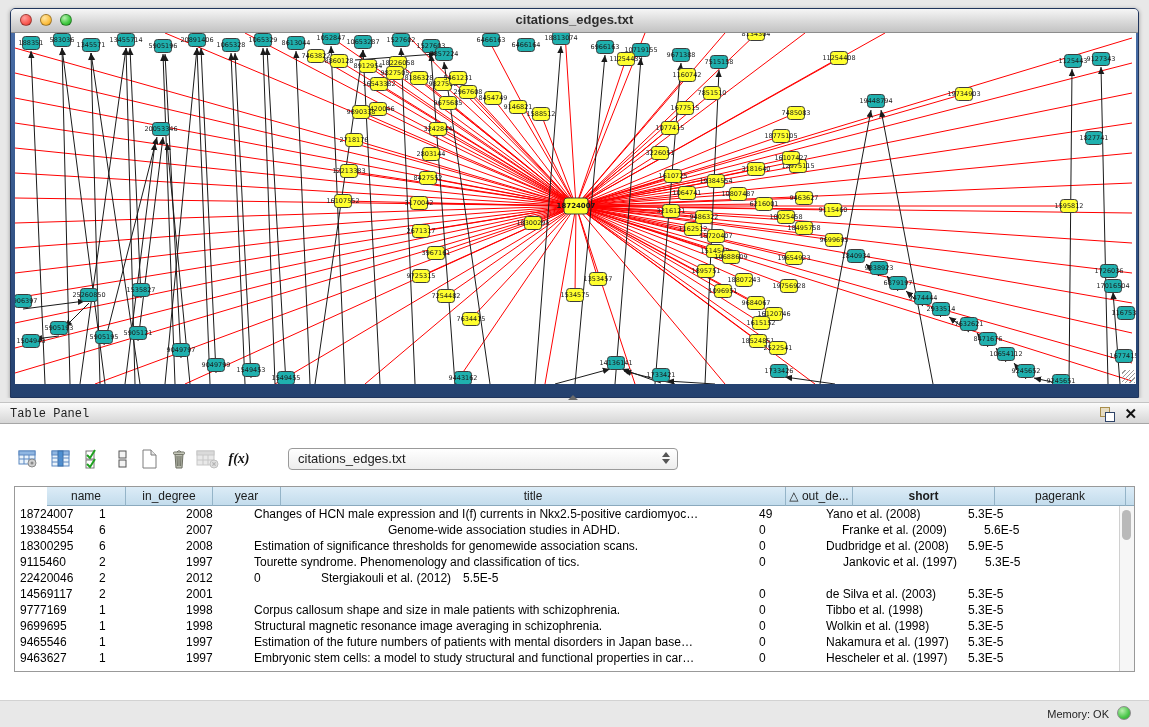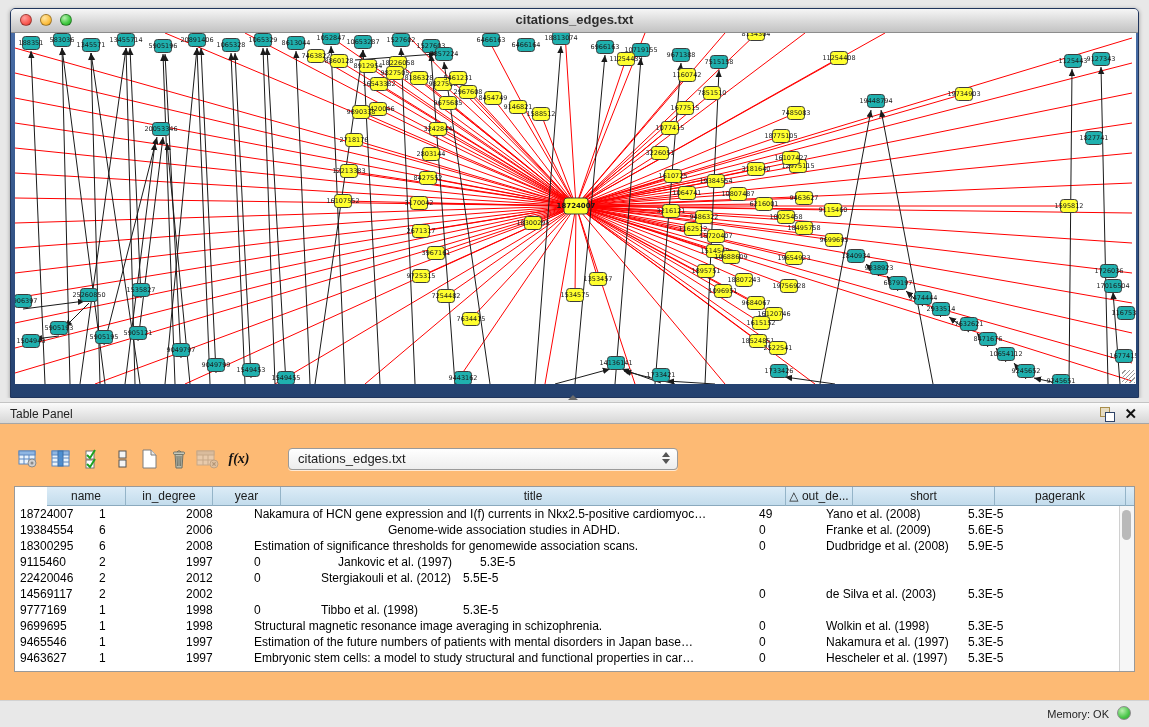--- a/index.html
+++ b/index.html
@@ -25,28 +25,28 @@
     background:repeating-linear-gradient(135deg,transparent,transparent 2px,#9a9a9a 2px,#9a9a9a 3px);}
 
   
   .splitter{position:absolute;left:0;top:398px;width:1149px;height:4px;background:#e8e8e8;}
   .split-handle{position:absolute;left:568px;top:-3px;width:0;height:0;
     border-left:5px solid transparent;border-right:5px solid transparent;border-bottom:5px solid #6b6b6b;}
 
   
   .panel-header{position:absolute;left:0;top:402px;width:1149px;height:22px;box-sizing:border-box;
     background:linear-gradient(#fbfbfb,#d6d6d6);border-top:1px solid #c4c4c4;border-bottom:1px solid #a6a6a6;}
-  .panel-header .ptitle{position:absolute;left:10px;top:4px;font-size:12px;color:#222;}
+  .panel-header .ptitle{position:absolute;left:10px;top:4px;font-size:12px;color:#222;font-family:Liberation Mono, monospace;}
   .ph-icons{position:absolute;right:12px;top:3px;display:flex;gap:10px;align-items:center;}
   .float-ic{position:relative;width:15px;height:15px;}
   .float-ic .sq1{position:absolute;left:1px;top:1px;width:8px;height:8px;border:1.4px solid #a98e4b;background:#e6dcc2;}
   .float-ic .sq2{position:absolute;left:6px;top:6px;width:8px;height:8px;border:1.4px solid #2f4468;background:#fff;}
   .close-ic{font-size:15px;font-weight:bold;color:#111;line-height:15px;}
 
-  .panel-body{position:absolute;left:0;top:424px;width:1149px;height:276px;background:#fdba74;}
+  .panel-body{position:absolute;left:0;top:424px;width:1149px;height:276px;background:#ffffff;}
 
   
   .toolbar{position:absolute;left:0;top:22px;width:1149px;height:30px;}
   .tbtn{position:absolute;width:26px;height:26px;display:flex;align-items:center;justify-content:center;}
   .fx{font-family:"Liberation Serif",serif;font-style:italic;font-weight:bold;font-size:14px;color:#111;}
   .dropdown{position:absolute;left:288px;top:2px;width:390px;height:22px;box-sizing:border-box;
     background:linear-gradient(#ffffff,#ededed);border:1px solid #9a9a9a;border-radius:4px;
     font-size:13px;color:#1c1c1c;line-height:20px;padding-left:9px;box-shadow:0 1px 0 rgba(255,255,255,.7);}
   .dd-arrows{position:absolute;right:7px;top:3px;display:flex;flex-direction:column;gap:2px;}
   .dd-arrows i{display:block;width:0;height:0;border-left:4px solid transparent;border-right:4px solid transparent;}
@@ -899,82 +899,84 @@
       </div>
     </div>
 
     <div class="tableBox">
       <div class="thead">
           <div class="th" style="width: 79px;">name</div>
           <div class="th" style="width: 87px;">in_degree</div>
           <div class="th" style="width: 68px;">year</div>
           <div class="th" style="width: 505px;">title</div>
           <div class="th" style="width: 67px;">△ out_de...</div>
-          <div class="th" style="width: 142px;">short</div>
+          <div class="th" style="width: 142px; font-weight: bold;">short</div>
           <div class="th" style="width: 131px;">pagerank</div>
           <div class="th fill"></div>
         </div>
       <div class="tbodywrap">
         <div class="tbody">
             <div class="tr">
               <div class="td" style="width: 79px;">18724007</div>
               <div class="td" style="width: 87px;">1</div>
               <div class="td" style="width: 68px;">2008</div>
-              <div class="td" style="width: 505px;">Nakamura of HCN gene expression and I(f) currents in Nkx2.5-positive cardiomyoc…</div>
+              <div class="td" style="width: 505px;">Changes of HCN male expression and I(f) currents in Nkx2.5-positive cardiomyoc…</div>
               <div class="td" style="width: 67px;">49</div>
               <div class="td" style="width: 142px;">Yano et al. (2008)</div>
               <div class="td" style="width: 131px;">5.3E-5</div>
             </div>
             <div class="tr">
               <div class="td" style="width: 79px;">19384554</div>
               <div class="td" style="width: 87px;">6</div>
-              <div class="td" style="width: 68px;">2006</div>
+              <div class="td" style="width: 68px;">2007</div>
               <div class="td" style="width: 505px; text-align: center;">Genome-wide association studies in ADHD.</div>
               <div class="td" style="width: 67px;">0</div>
-              <div class="td" style="width: 142px;">Franke et al. (2009)</div>
+              <div class="td" style="width: 142px; margin-left: 16px;">Franke et al. (2009)</div>
               <div class="td" style="width: 131px;">5.6E-5</div>
             </div>
             <div class="tr">
               <div class="td" style="width: 79px;">18300295</div>
               <div class="td" style="width: 87px;">6</div>
               <div class="td" style="width: 68px;">2008</div>
               <div class="td" style="width: 505px;">Estimation of significance thresholds for genomewide association scans.</div>
               <div class="td" style="width: 67px;">0</div>
               <div class="td" style="width: 142px;">Dudbridge et al. (2008)</div>
               <div class="td" style="width: 131px;">5.9E-5</div>
             </div>
             <div class="tr">
               <div class="td" style="width: 79px;">9115460</div>
               <div class="td" style="width: 87px;">2</div>
               <div class="td" style="width: 68px;">1997</div>
+              <div class="td" style="width: 505px;">Tourette syndrome. Phenomenology and classification of tics.</div>
               <div class="td" style="width: 67px;">0</div>
               <div class="td" style="width: 142px; margin-left: 17px;">Jankovic et al. (1997)</div>
               <div class="td" style="width: 131px;">5.3E-5</div>
             </div>
             <div class="tr">
               <div class="td" style="width: 79px;">22420046</div>
               <div class="td" style="width: 87px;">2</div>
               <div class="td" style="width: 68px;">2012</div>
               <div class="td" style="width: 67px;">0</div>
               <div class="td" style="width: 142px;">Stergiakouli et al. (2012)</div>
               <div class="td" style="width: 131px;">5.5E-5</div>
             </div>
             <div class="tr">
               <div class="td" style="width: 79px;">14569117</div>
               <div class="td" style="width: 87px;">2</div>
-              <div class="td" style="width: 68px;">2002</div>
+              <div class="td" style="width: 68px;">2001</div>
               <div class="td" style="width: 505px; margin-top: 20px;">Disruption of a novel member of a sodium/hydrogen exchanger family and DOCK…</div>
               <div class="td" style="width: 67px;">0</div>
               <div class="td" style="width: 142px;">de Silva et al. (2003)</div>
               <div class="td" style="width: 131px;">5.3E-5</div>
             </div>
             <div class="tr">
               <div class="td" style="width: 79px;">9777169</div>
               <div class="td" style="width: 87px;">1</div>
               <div class="td" style="width: 68px;">1998</div>
+              <div class="td" style="width: 505px;">Corpus callosum shape and size in male patients with schizophrenia.</div>
               <div class="td" style="width: 67px;">0</div>
               <div class="td" style="width: 142px;">Tibbo et al. (1998)</div>
               <div class="td" style="width: 131px;">5.3E-5</div>
             </div>
             <div class="tr">
               <div class="td" style="width: 79px;">9699695</div>
               <div class="td" style="width: 87px;">1</div>
               <div class="td" style="width: 68px;">1998</div>
               <div class="td" style="width: 505px;">Structural magnetic resonance image averaging in schizophrenia.</div>
               <div class="td" style="width: 67px;">0</div>

